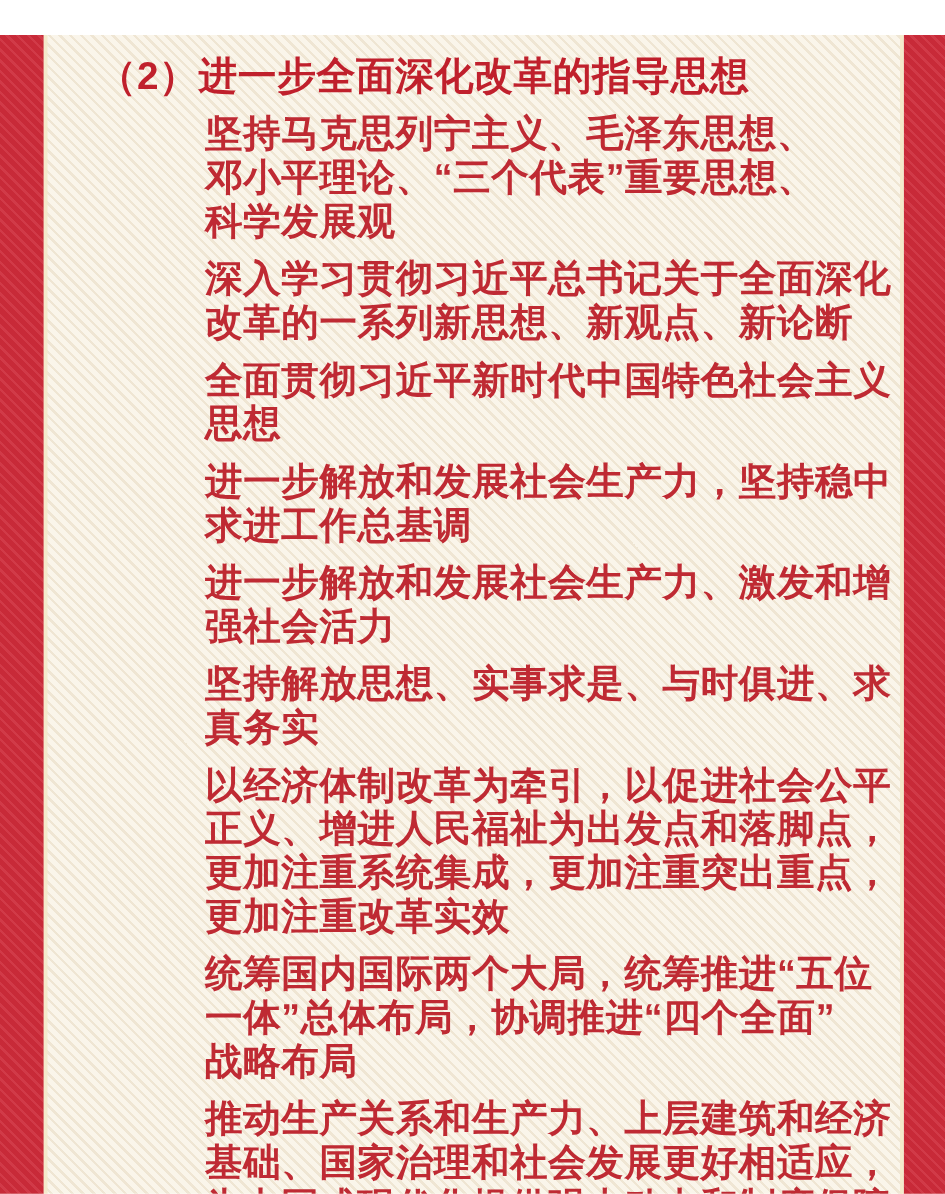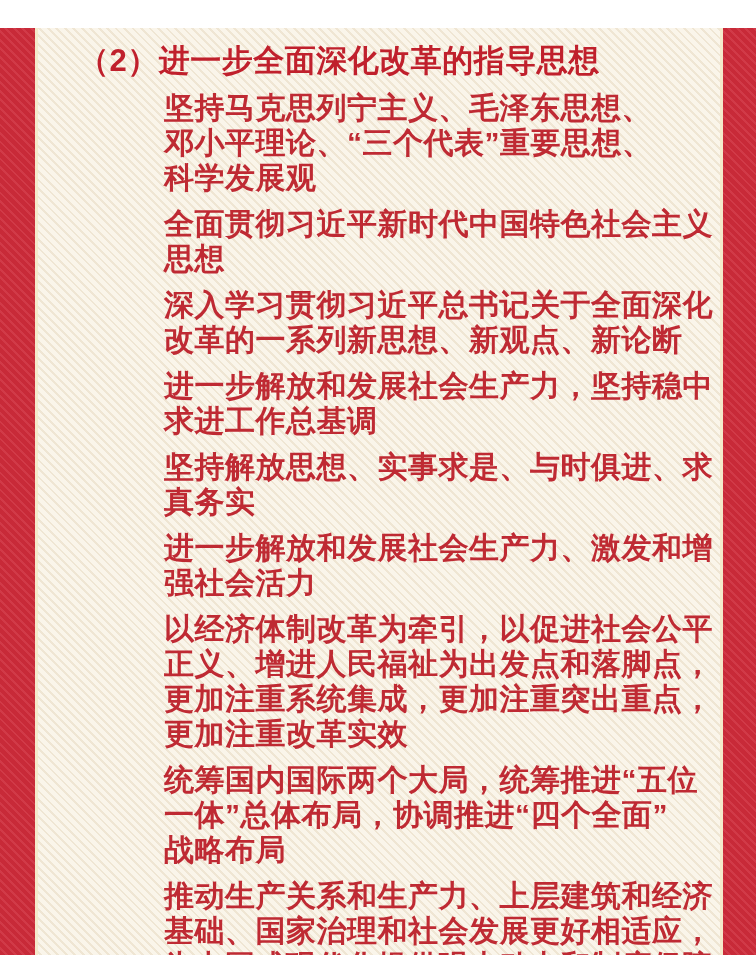--- a/index.html
+++ b/index.html
@@ -100,42 +100,42 @@
 
     <ul class="bullet-list">
       <li class="bullet-item">
         <span class="bullet-cell"><span class="bullet-dot"></span></span>
         <span class="item-text">坚持马克思列宁主义、毛泽东思想、
 邓小平理论、“三个代表”重要思想、
 科学发展观</span>
       </li>
       <li class="bullet-item">
         <span class="bullet-cell"><span class="bullet-dot"></span></span>
-        <span class="item-text">全面贯彻习近平新时代中国特色社会主义
-思想</span>
+        <span class="item-text">深入学习贯彻习近平总书记关于全面深化
+改革的一系列新思想、新观点、新论断</span>
       </li>
       <li class="bullet-item">
         <span class="bullet-cell"><span class="bullet-dot"></span></span>
-        <span class="item-text">深入学习贯彻习近平总书记关于全面深化
-改革的一系列新思想、新观点、新论断</span>
+        <span class="item-text">全面贯彻习近平新时代中国特色社会主义
+思想</span>
       </li>
       <li class="bullet-item">
         <span class="bullet-cell"><span class="bullet-dot"></span></span>
         <span class="item-text">进一步解放和发展社会生产力，坚持稳中
 求进工作总基调</span>
       </li>
       <li class="bullet-item">
         <span class="bullet-cell"><span class="bullet-dot"></span></span>
-        <span class="item-text">坚持解放思想、实事求是、与时俱进、求
-真务实</span>
+        <span class="item-text">进一步解放和发展社会生产力、激发和增
+强社会活力</span>
       </li>
       <li class="bullet-item">
         <span class="bullet-cell"><span class="bullet-dot"></span></span>
-        <span class="item-text">进一步解放和发展社会生产力、激发和增
-强社会活力</span>
+        <span class="item-text">坚持解放思想、实事求是、与时俱进、求
+真务实</span>
       </li>
       <li class="bullet-item">
         <span class="bullet-cell"><span class="bullet-dot"></span></span>
         <span class="item-text">以经济体制改革为牵引，以促进社会公平
 正义、增进人民福祉为出发点和落脚点，
 更加注重系统集成，更加注重突出重点，
 更加注重改革实效</span>
       </li>
       <li class="bullet-item">
         <span class="bullet-cell"><span class="bullet-dot"></span></span>

